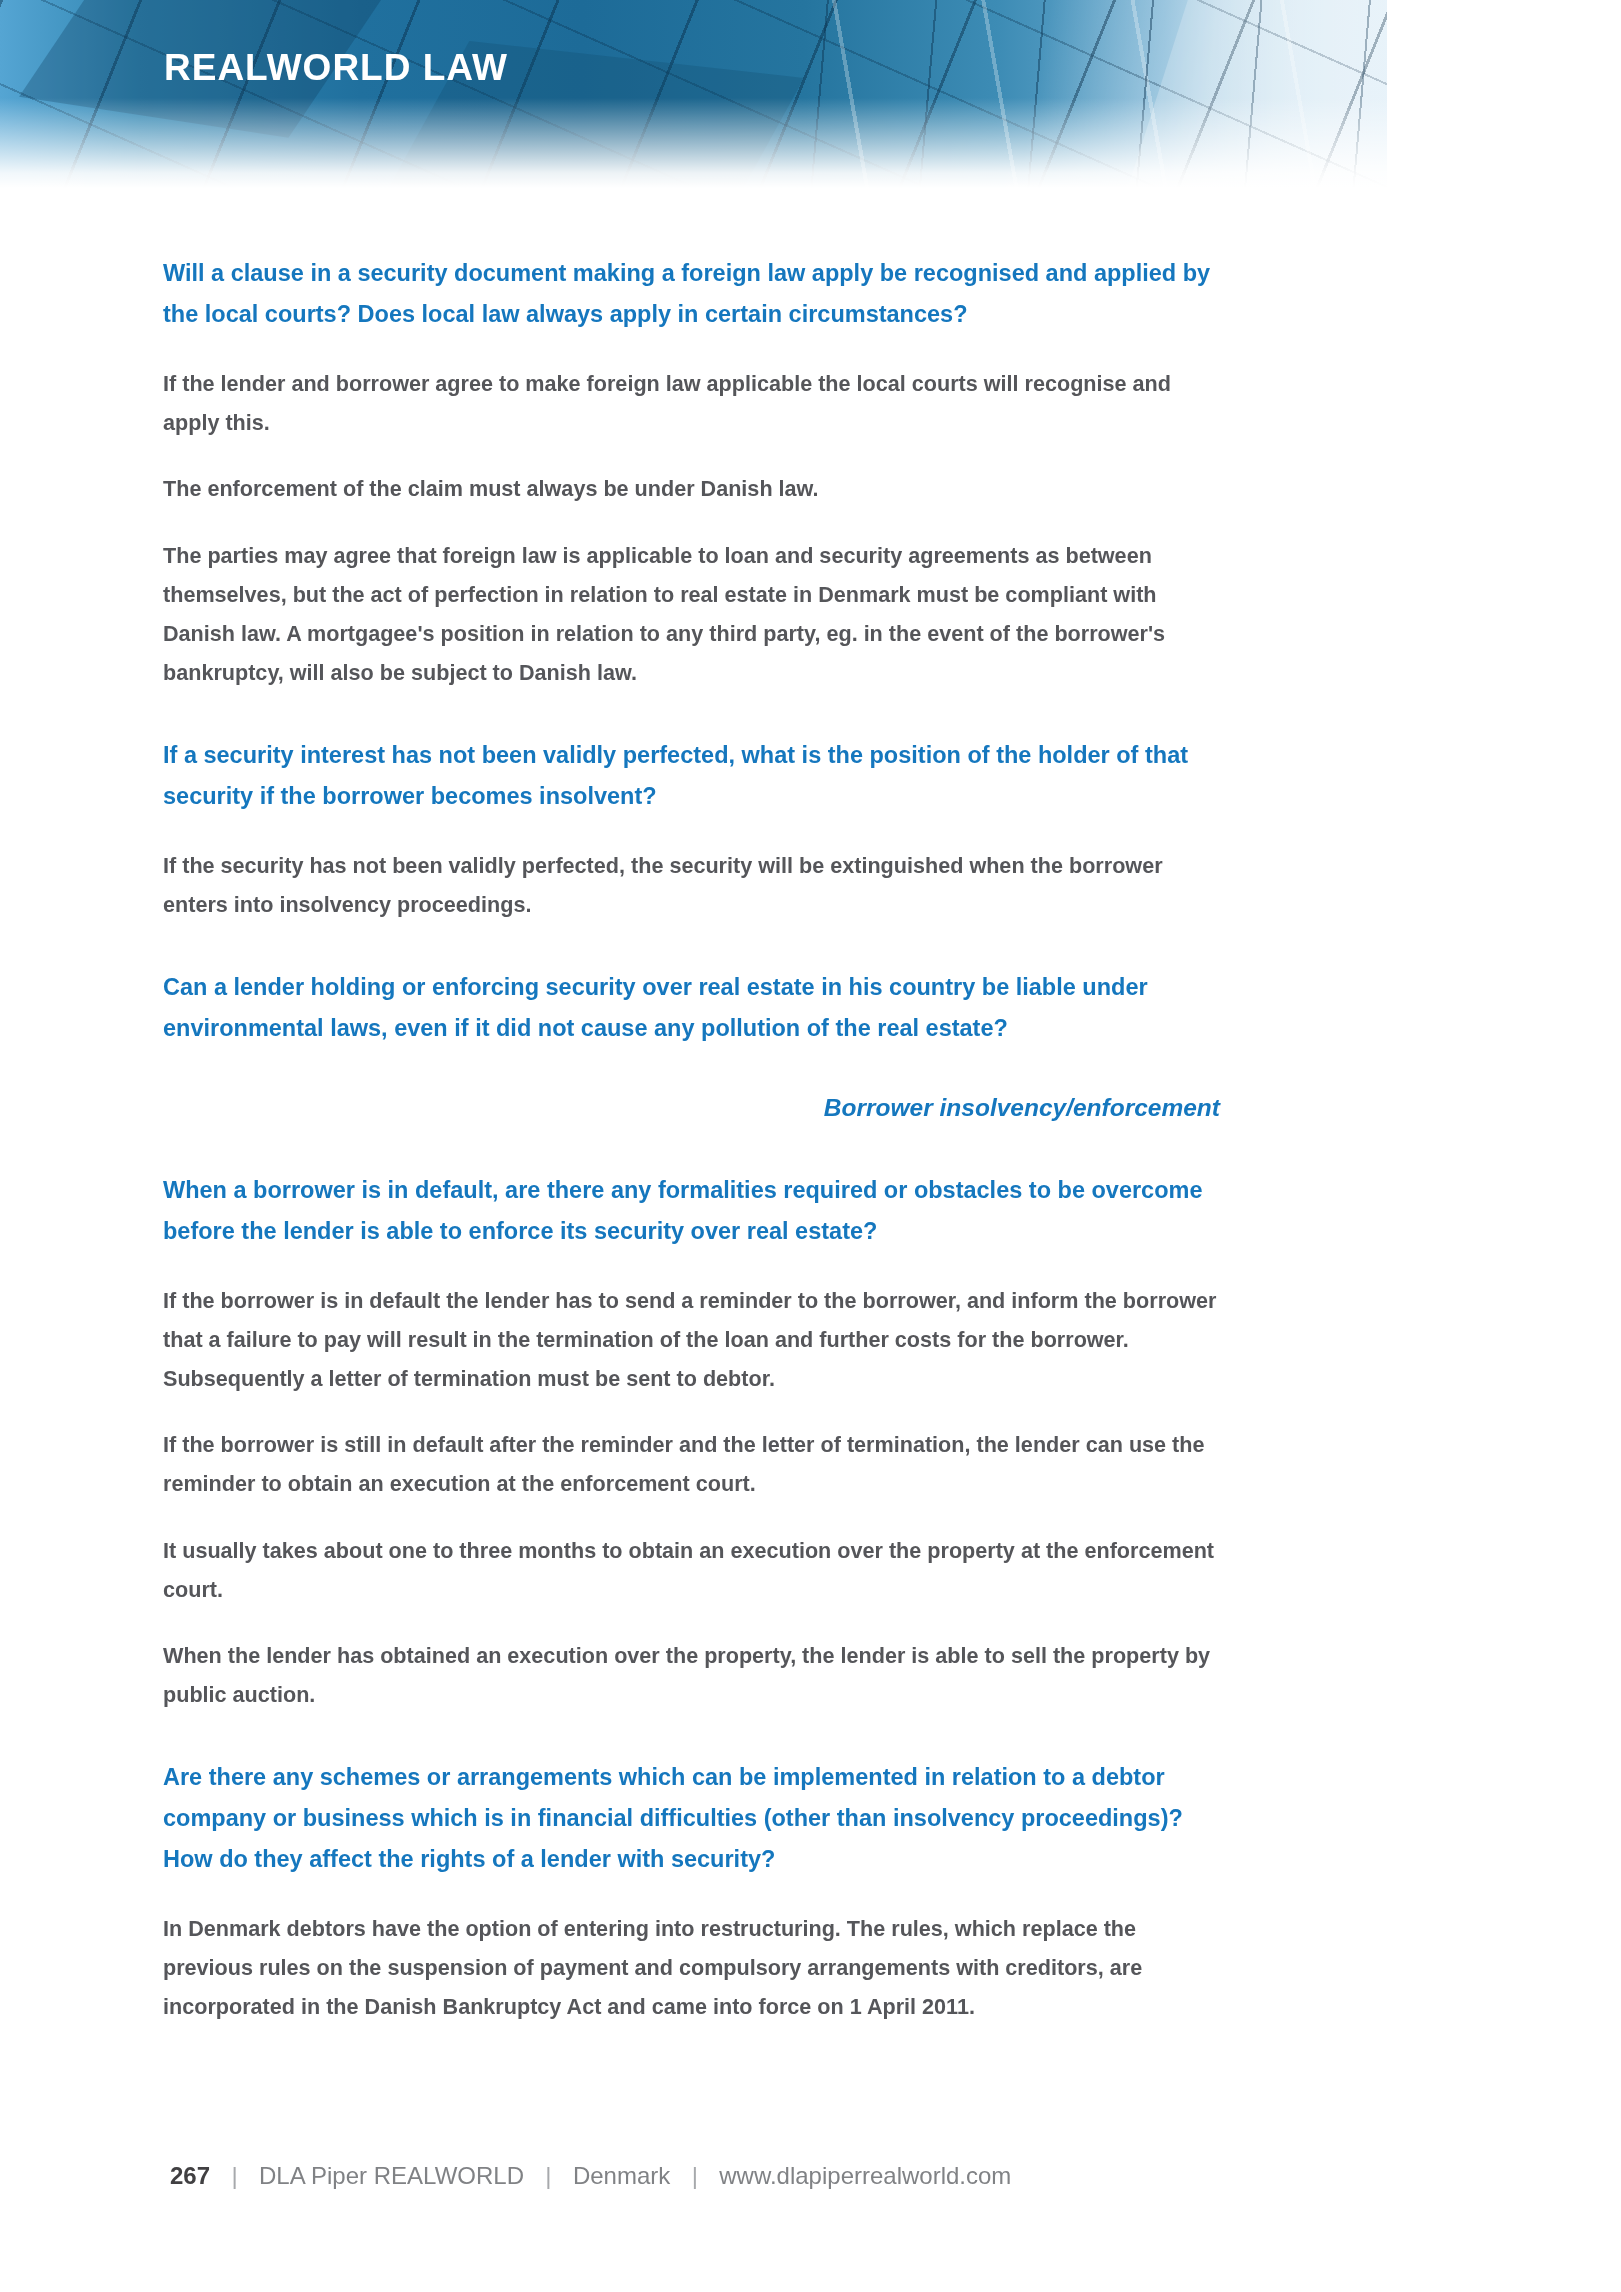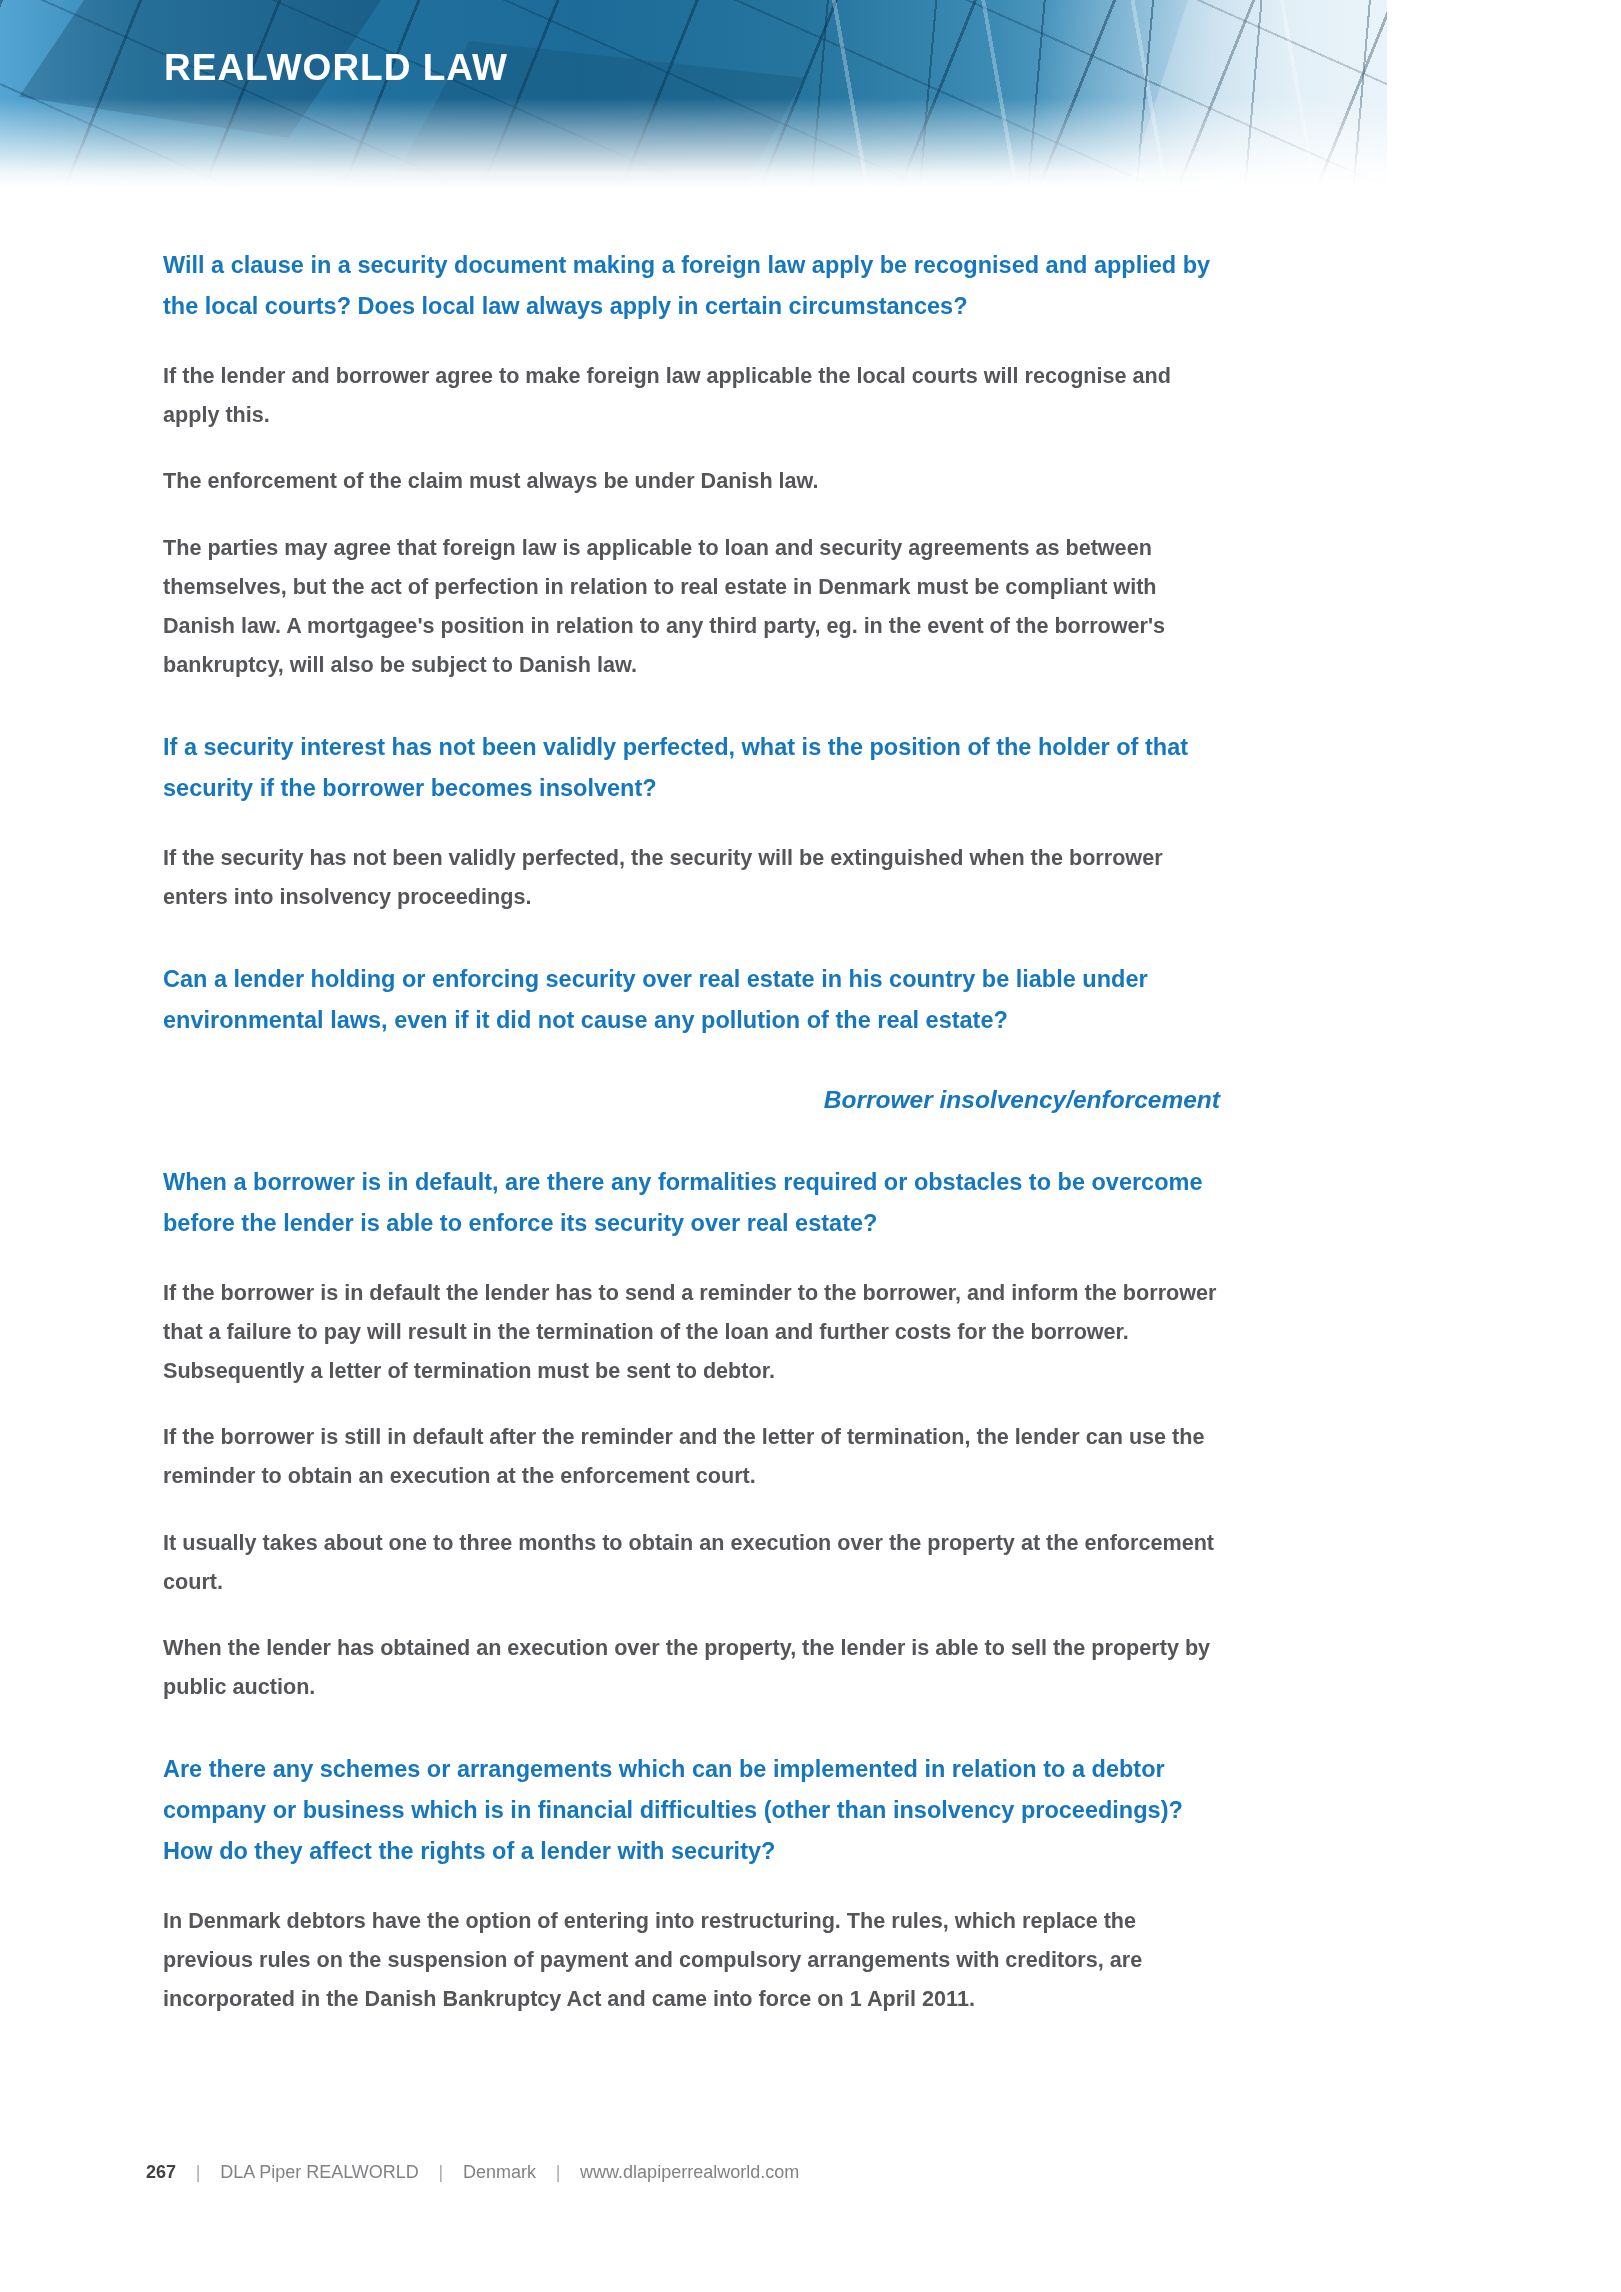--- a/index.html
+++ b/index.html
@@ -68,21 +68,21 @@
     max-width: 1446px;
   }
   .question {
     color: #1577be;
     font-size: 23.5px;
     font-weight: 700;
     line-height: 41px;
     max-width: 1274px;
     margin: 43px 0 29px 0;
   }
-  .question:first-child { margin-top: 8px; }
+  .question:first-child { margin-top: 16px; }
   .para {
     color: #55565a;
     font-size: 21.6px;
     font-weight: 700;
     line-height: 39px;
     max-width: 1274px;
     margin: 0 0 27.4px 0;
   }
   .subheading {
     color: #1577be;
@@ -90,23 +90,23 @@
     font-weight: 600;
     font-style: italic;
     line-height: 39px;
     margin: 39px 0 0 0;
     text-align: right;
   }
 
   
   .footer {
     position: absolute;
-    left: 146px;
+    left: 170px;
     top: 2162px;
-    font-size: 18px;
+    font-size: 24px;
     color: #808285;
     white-space: nowrap;
   }
   .footer .pnum { color: #414042; font-weight: 700; }
   .footer .sep { color: #a7a9ac; margin: 0 14.7px; font-weight: 300; }
 </style>
 </head>
 <body>
 
 <div class="page">

